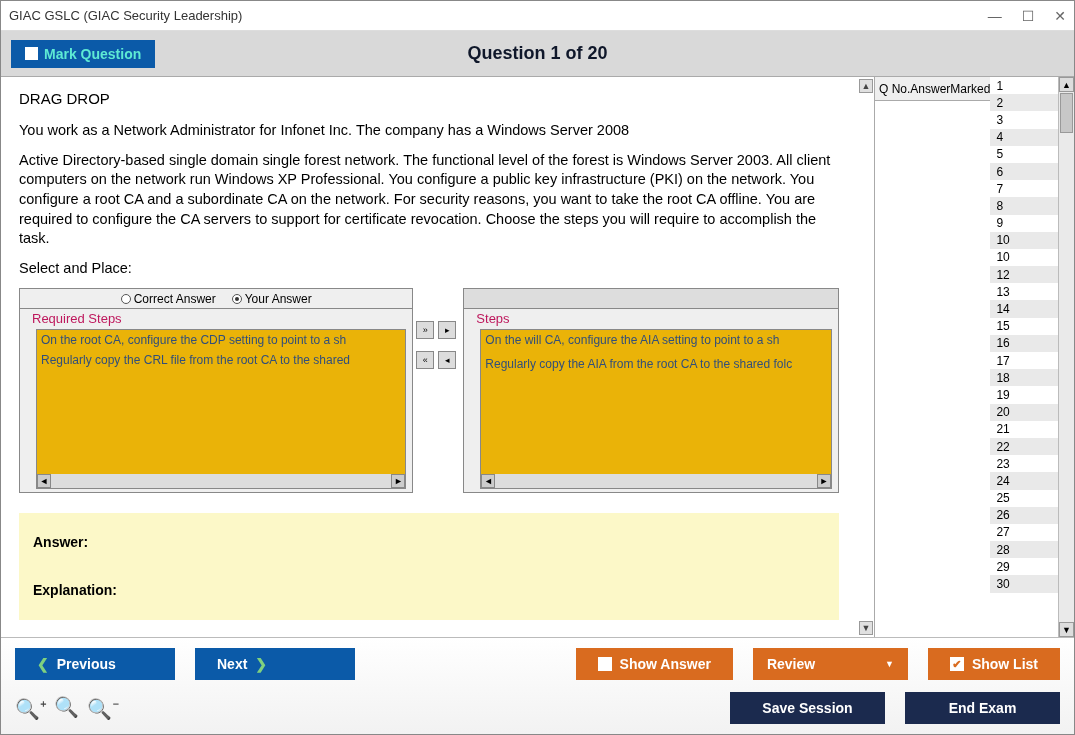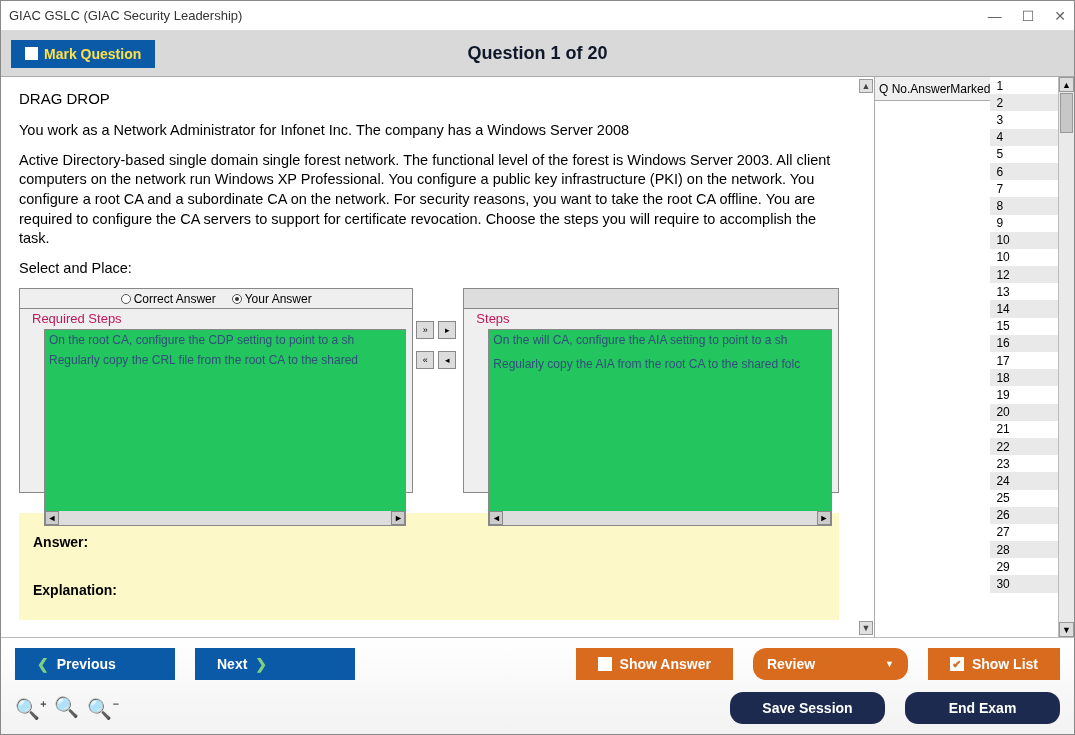--- a/index.html
+++ b/index.html
@@ -1,38 +1,38 @@
 <!DOCTYPE html>
 <html><head>
 <meta charset="utf-8">
 <style>
 * { box-sizing: border-box; margin: 0; padding: 0; }
 body { font-family: Arial, Helvetica, sans-serif; font-size: 13px; background: #fff; }
 .window { width:1075px; height:735px; border:1px solid #888; background:#fff; position:relative; display:flex; flex-direction:column; }
 .titlebar { height:30px; background:#fff; border-bottom:1px solid #ddd; display:flex; align-items:center; padding:0 8px; font-size:13px; color:#333; }
 .titlebar .win-controls { margin-left:auto; display:flex; gap:20px; color:#666; font-size:14px; }
 .header-band { height:46px; background:#d9d9d9; border-bottom:1px solid #aaa; display:flex; align-items:center; padding:0 10px; position:relative; }
-.mark-btn { background:#0b5aa8; color:#fde047; border:none; padding:6px 14px; font-weight:bold; font-size:14px; display:flex; align-items:center; gap:6px; cursor:pointer;}
+.mark-btn { background:#0b5aa8; color:#5eead4; border:none; padding:6px 14px; font-weight:bold; font-size:14px; display:flex; align-items:center; gap:6px; cursor:pointer;}
 .mark-btn .chk { width:13px; height:13px; border:1px solid #fff; background:#fff; display:inline-block;}
 .q-title { position:absolute; left:50%; transform:translateX(-50%); font-weight:bold; font-size:18px; color:#0f172a;}
 .mid { flex:1; display:flex; overflow:hidden; border-bottom:1px solid #bbb;}
 .content-wrap { flex:1; position:relative; display:flex; flex-direction:column; }
 .scroll-up, .scroll-down { position:absolute; right:1px; width:14px; height:14px; background:#e0e0e0; border:1px solid #999; display:flex; align-items:center; justify-content:center; font-size:9px; color:#444; cursor:pointer;}
 .scroll-up { top:2px;} .scroll-down { bottom:2px;}
 .content { padding:12px 24px 12px 18px; overflow:hidden; flex:1; font-size:14.5px; line-height:1.35;}
 .content h3 { font-size:15px; font-weight:normal; margin-bottom:12px;}
 .content p { margin-bottom:10px;}
 .drag-box { margin-top:8px; border:0; display:flex; gap:0; width:820px; }
 .drag-col { flex:1; border:1px solid #888; background:#efefef; position:relative; height:205px; }
 .drag-header { position:relative; height:20px; text-align:center; font-size:12px; border-bottom:1px solid #888; display:flex; align-items:center; justify-content:center; gap:16px;}
 .drag-header .radio { display:flex; align-items:center; gap:3px; font-size:12px;}
 .drag-header .radio span.circle { width:10px;height:10px;border:1px solid #555;border-radius:50%;display:inline-block; background:#fff;}
 .drag-header .radio.sel span.circle::after{content:"";display:block;width:4px;height:4px;background:#333;border-radius:50%;margin:2px;}
 .drag-sub { font-size:13px; padding:1px 12px; color:#be185d; }
-.drag-list { background:#22c55e; border:1px solid #888; margin:0 6px 6px 24px; height:197px; position:relative; overflow:hidden;}
+.drag-list { background:#eab308; border:1px solid #888; margin:0 6px 6px 16px; height:160px; position:relative; overflow:hidden;}
 .drag-item { padding:2px 4px; font-size:12px; color:#324f7a; white-space:nowrap; overflow:hidden; text-overflow:ellipsis;}
 .move-btn { position:absolute; width:18px; height:18px; background:#dcdcdc; border:1px solid #888; display:flex;align-items:center;justify-content:center; font-size:9px; cursor:pointer;}
 .hscroll { position:absolute; bottom:0; left:0; right:0; height:14px; background:#ddd; display:flex; align-items:center;}
 .hscroll .hbtn { width:14px; height:14px; background:#ccc; border:1px solid #888; font-size:9px; display:flex;align-items:center;justify-content:center;}
 .hscroll .track{flex:1;}
 .answer-box { background:#fcf8c8; border:0; margin-top:20px; padding:20px 14px; width:820px;}
 .answer-box b { font-size:14px;}
 .explain { margin-top:28px; font-weight:bold; font-size:14px;}
 .side { width:200px; border-left:1px solid #aaa; display:flex; flex-direction:row; font-size:12px;}
 .side-head { display:flex; background:#efefef; border-bottom:1px solid #aaa; height:24px; align-items:center; padding-left:4px;}
@@ -48,21 +48,21 @@
 .btn { height:32px; border:none; color:#fff; font-weight:bold; font-size:14px; padding:0 22px; display:flex; align-items:center; gap:8px; cursor:pointer;}
 .btn.blue{ background:#0b5aa8;} .btn.orange{ background:#d96b1f;} .btn.navy{ background:#1b2a4e;}
 .btn .arrow-l{color:#7fd17f;font-weight:bold;}
 .btn .arrow-r{color:#7fd17f;font-weight:bold;}
 .prev { width:160px; justify-content:flex-start;}
 .next { width:160px; }
 .chk2{width:14px;height:14px;border:1px solid #fff;background:#fff;display:inline-block;}
 .chk3{width:14px;height:14px;border:1px solid #fff;background:#fff;display:inline-flex;align-items:center;justify-content:center;color:#d96b1f;font-size:11px;font-weight:bold;}
 .zoom { display:flex; gap:8px; color:#444; font-size:20px;}
 .spacer{flex:1;}
-.btn-wide{width:155px;justify-content:center;border-radius:13px;}
+.btn-wide{width:155px;justify-content:center;}
 </style>
 </head>
 <body>
 
 <div class="window">
   <div class="titlebar">
     <span>GIAC GSLC (GIAC Security Leadership)</span>
     <div class="win-controls">
       <span>—</span>
       <span>☐</span>

